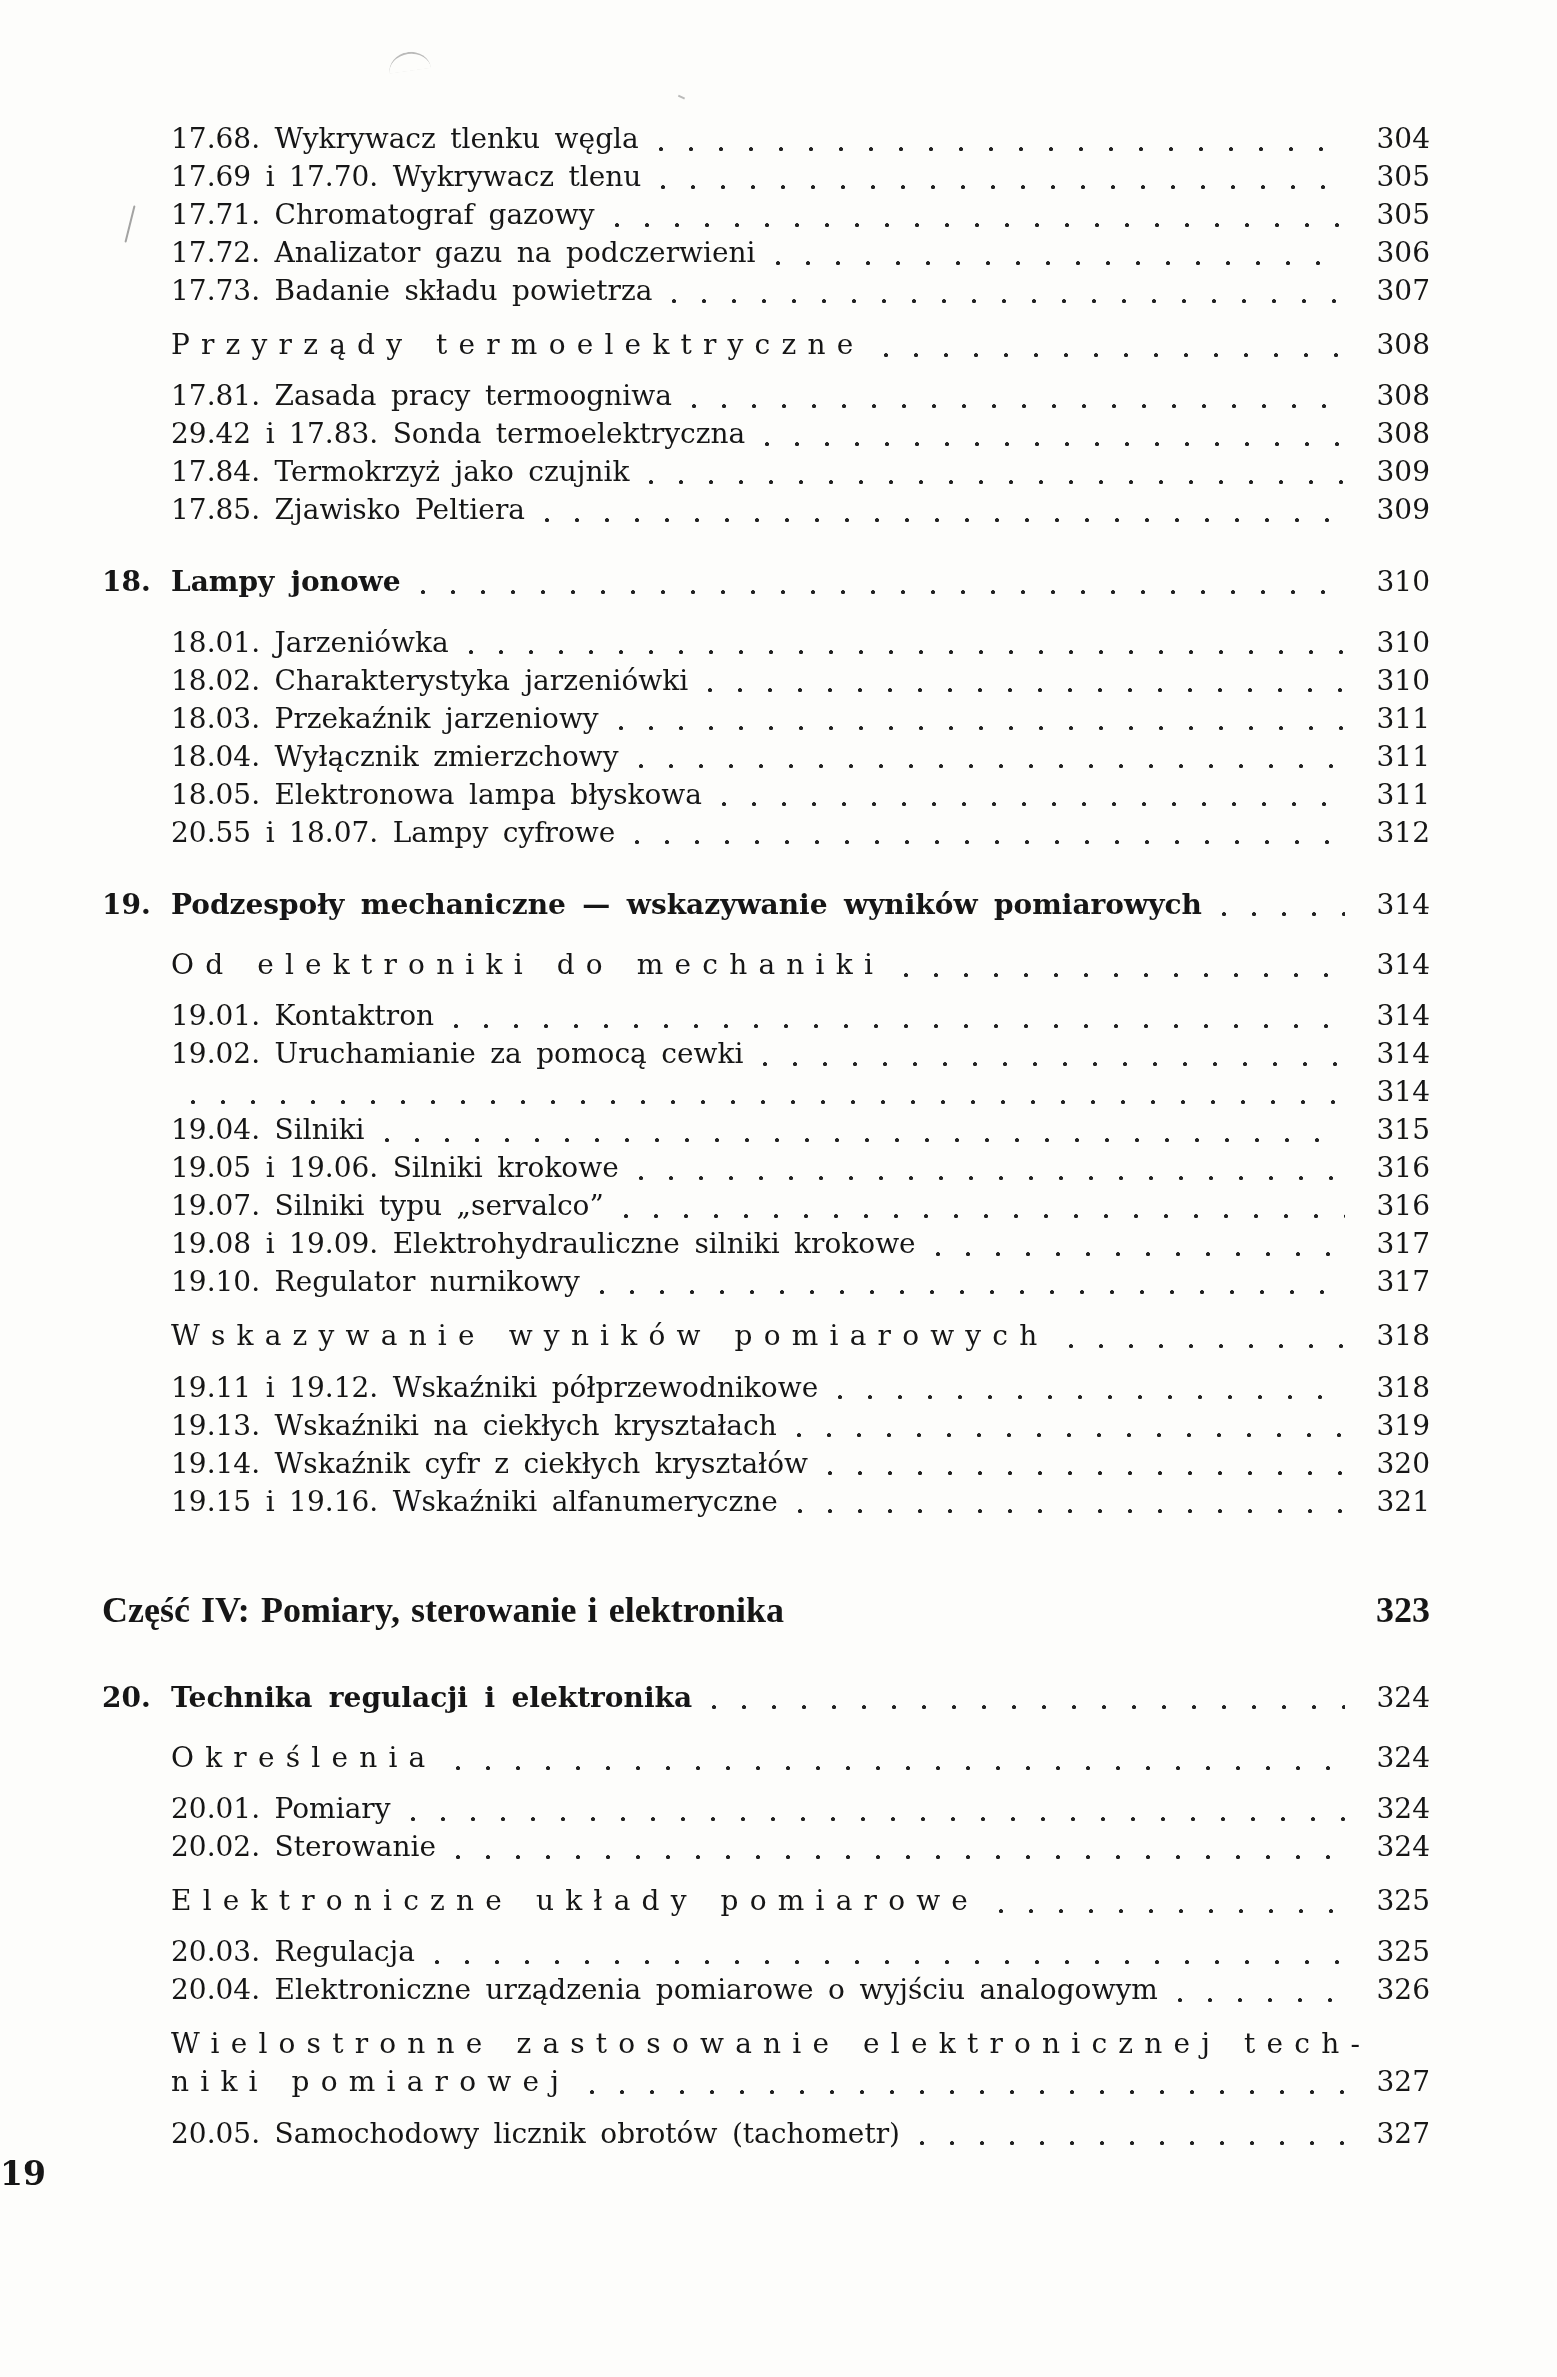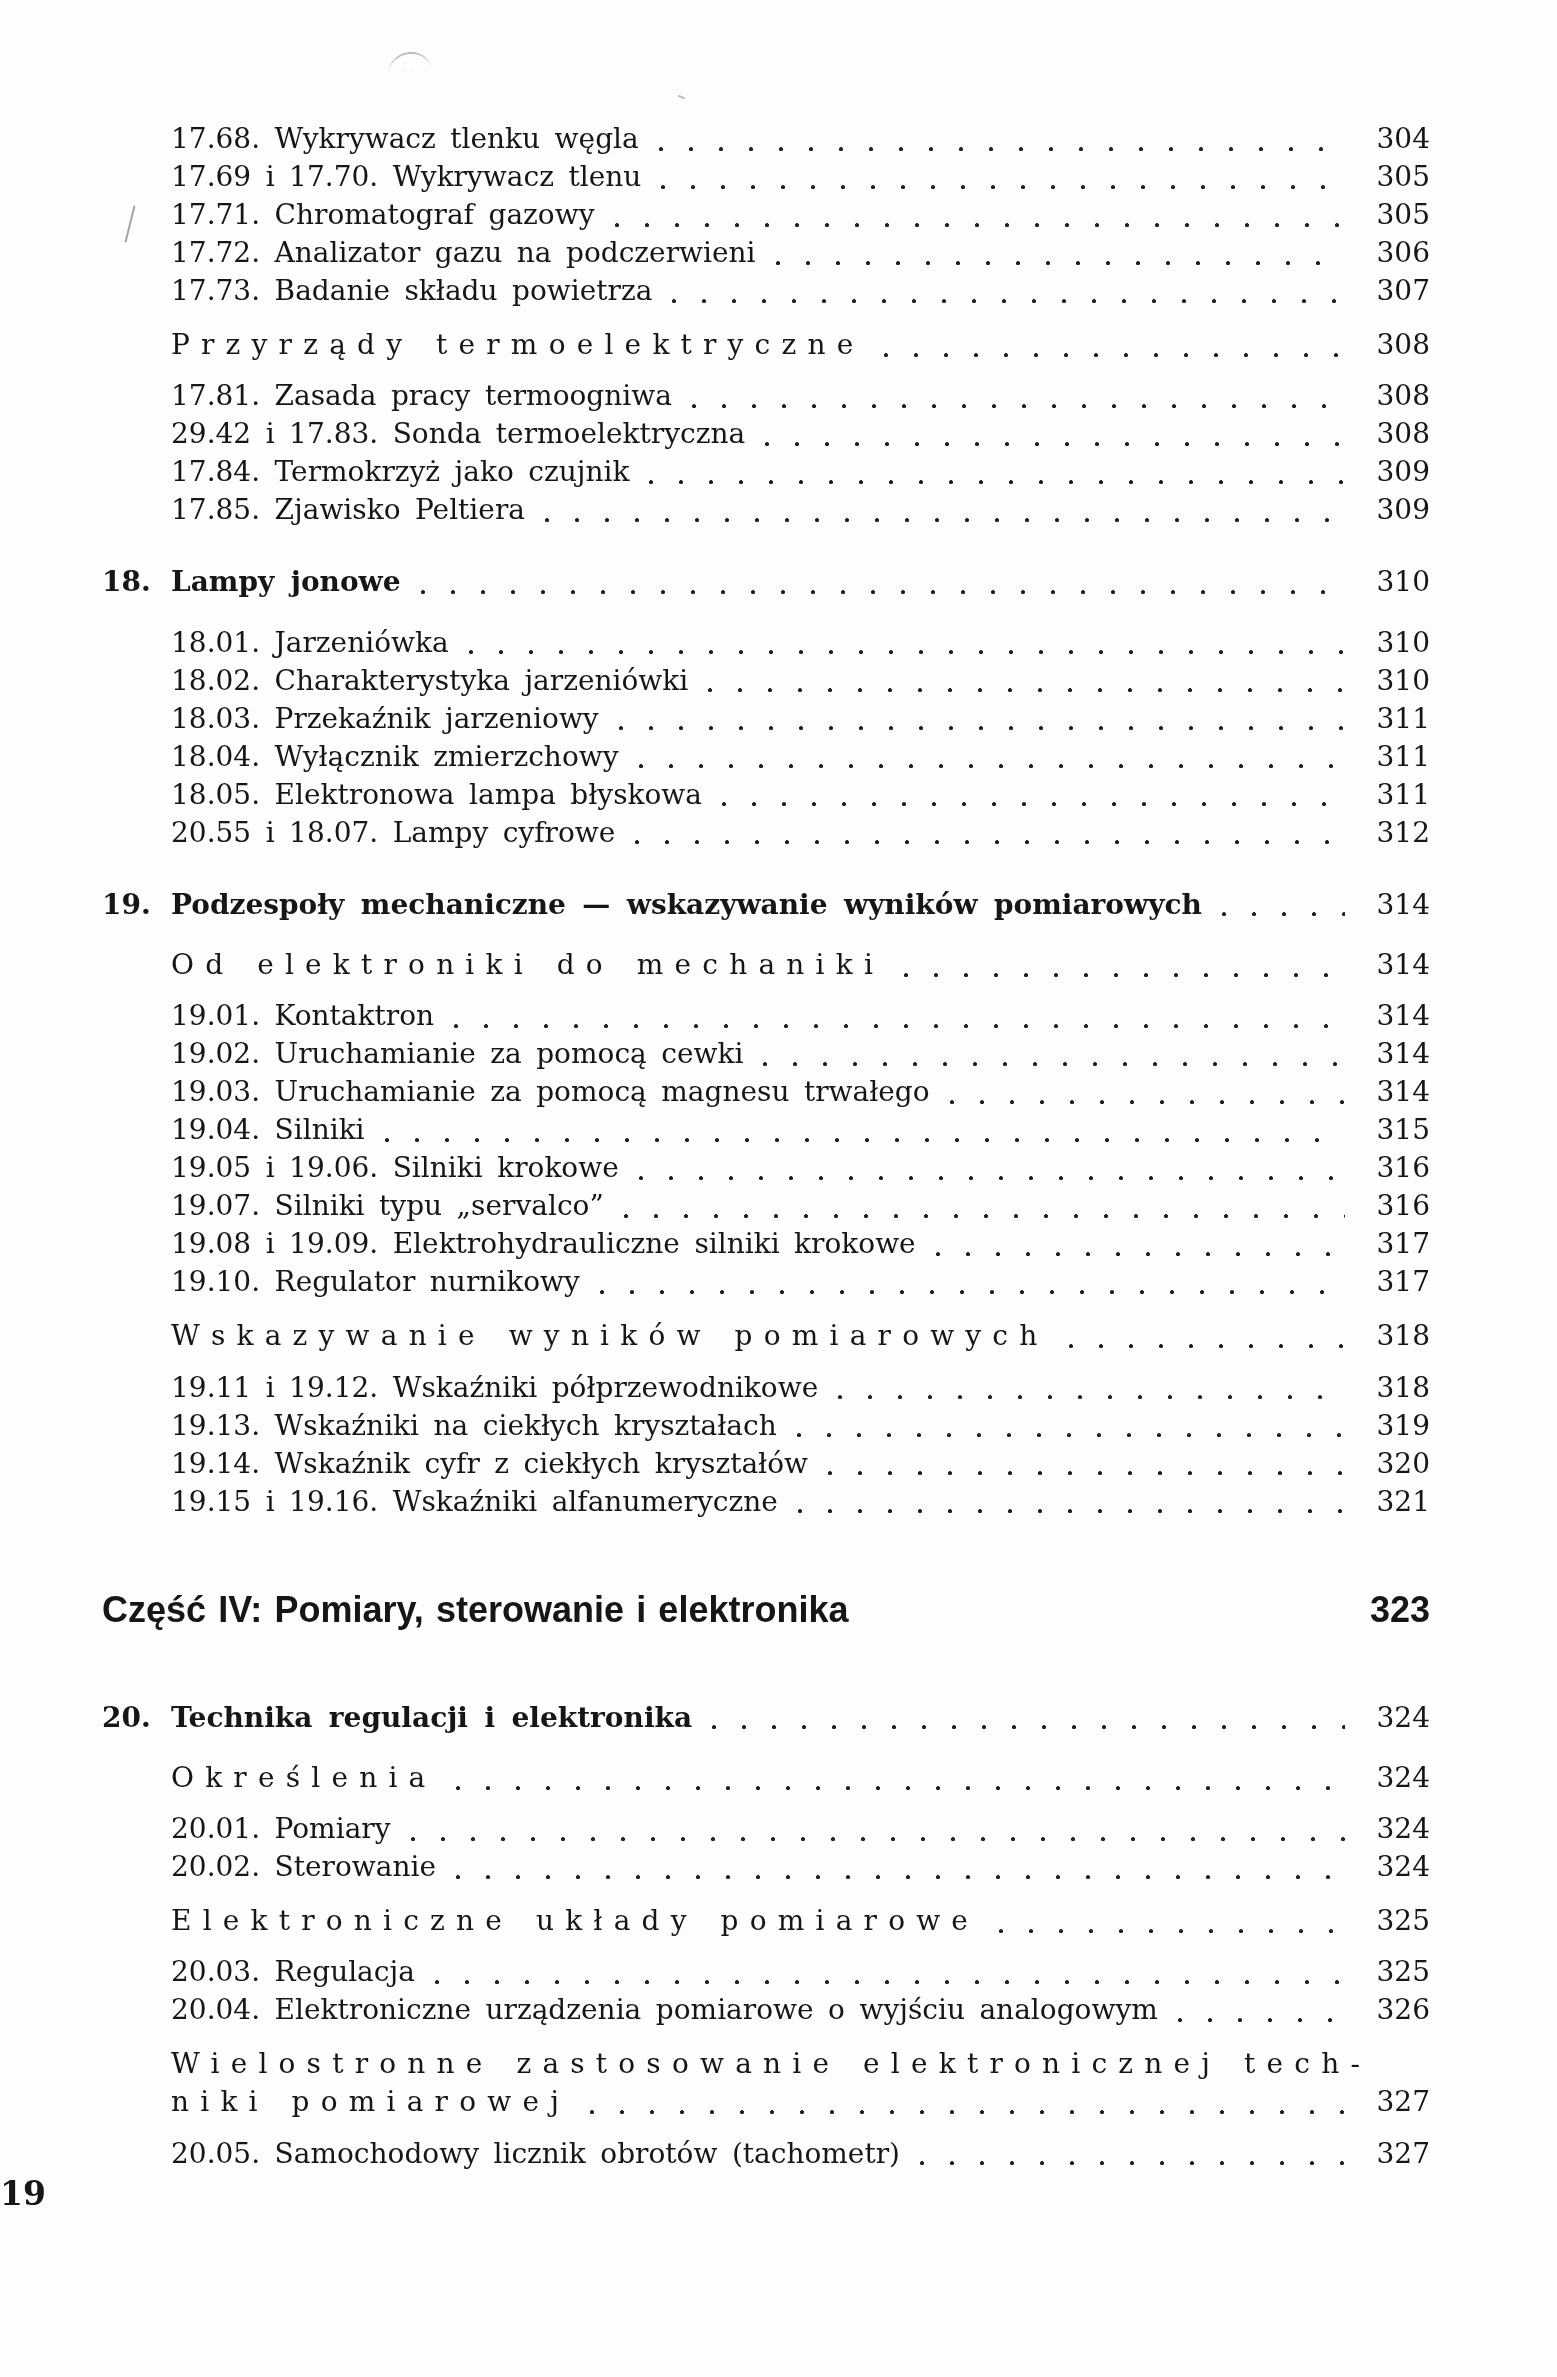--- a/index.html
+++ b/index.html
@@ -58,25 +58,25 @@
     background-image:radial-gradient(circle at 2px 2.3px, #222 1.8px, rgba(0,0,0,0) 2.4px);
     background-size:30px 5.3px;
     background-repeat:repeat-x;
   }
   .pg{
     flex:0 0 auto;
     min-width:74px;
     text-align:right;
   }
   .part{
-    font-family:Liberation Sans, sans-serif;
+    font-family:Liberation Serif, serif;
     font-weight:bold;
     font-size:36px;
     line-height:46px;
-    margin:66px 0 66px;
+    margin:66px 0 46px;
   }
   .part .label{letter-spacing:0;word-spacing:0.06em;}
   .part .pg{margin-left:auto;font-size:36px;}
   .footer{
     padding-right:135px;
     text-align:left;
     font-weight:bold;
     font-size:33px;
     line-height:41px;
   }
@@ -269,21 +269,20 @@
         <span class="numcol"></span>
         <span class="rowbody">
           <span class="label">19.02. Uruchamianie za pomocą cewki</span>
           <span class="leader"></span>
           <span class="pg">314</span>
         </span>
       </div>
       <div class="row entry">
         <span class="numcol"></span>
         <span class="rowbody">
-          <span class="label">19.03. Uruchamianie za pomocą magnesu trwałego</span>
           <span class="leader"></span>
           <span class="pg">314</span>
         </span>
       </div>
       <div class="row entry">
         <span class="numcol"></span>
         <span class="rowbody">
           <span class="label">19.04. Silniki</span>
           <span class="leader"></span>
           <span class="pg">315</span>

